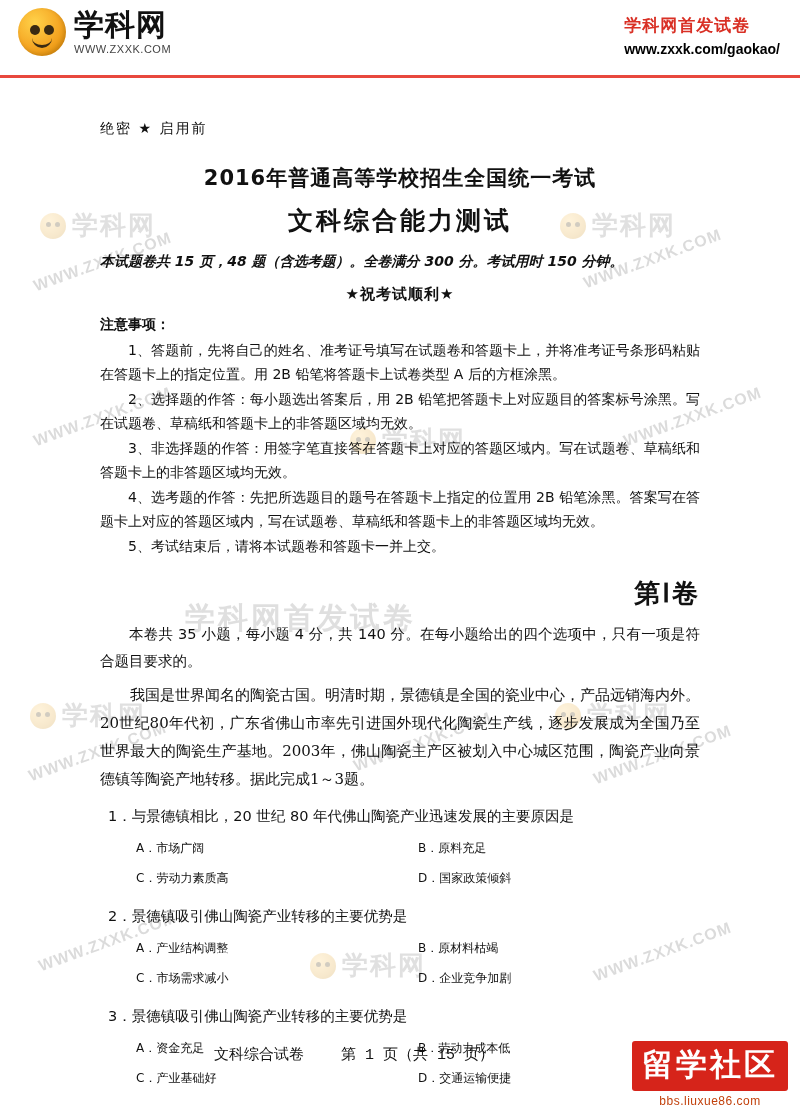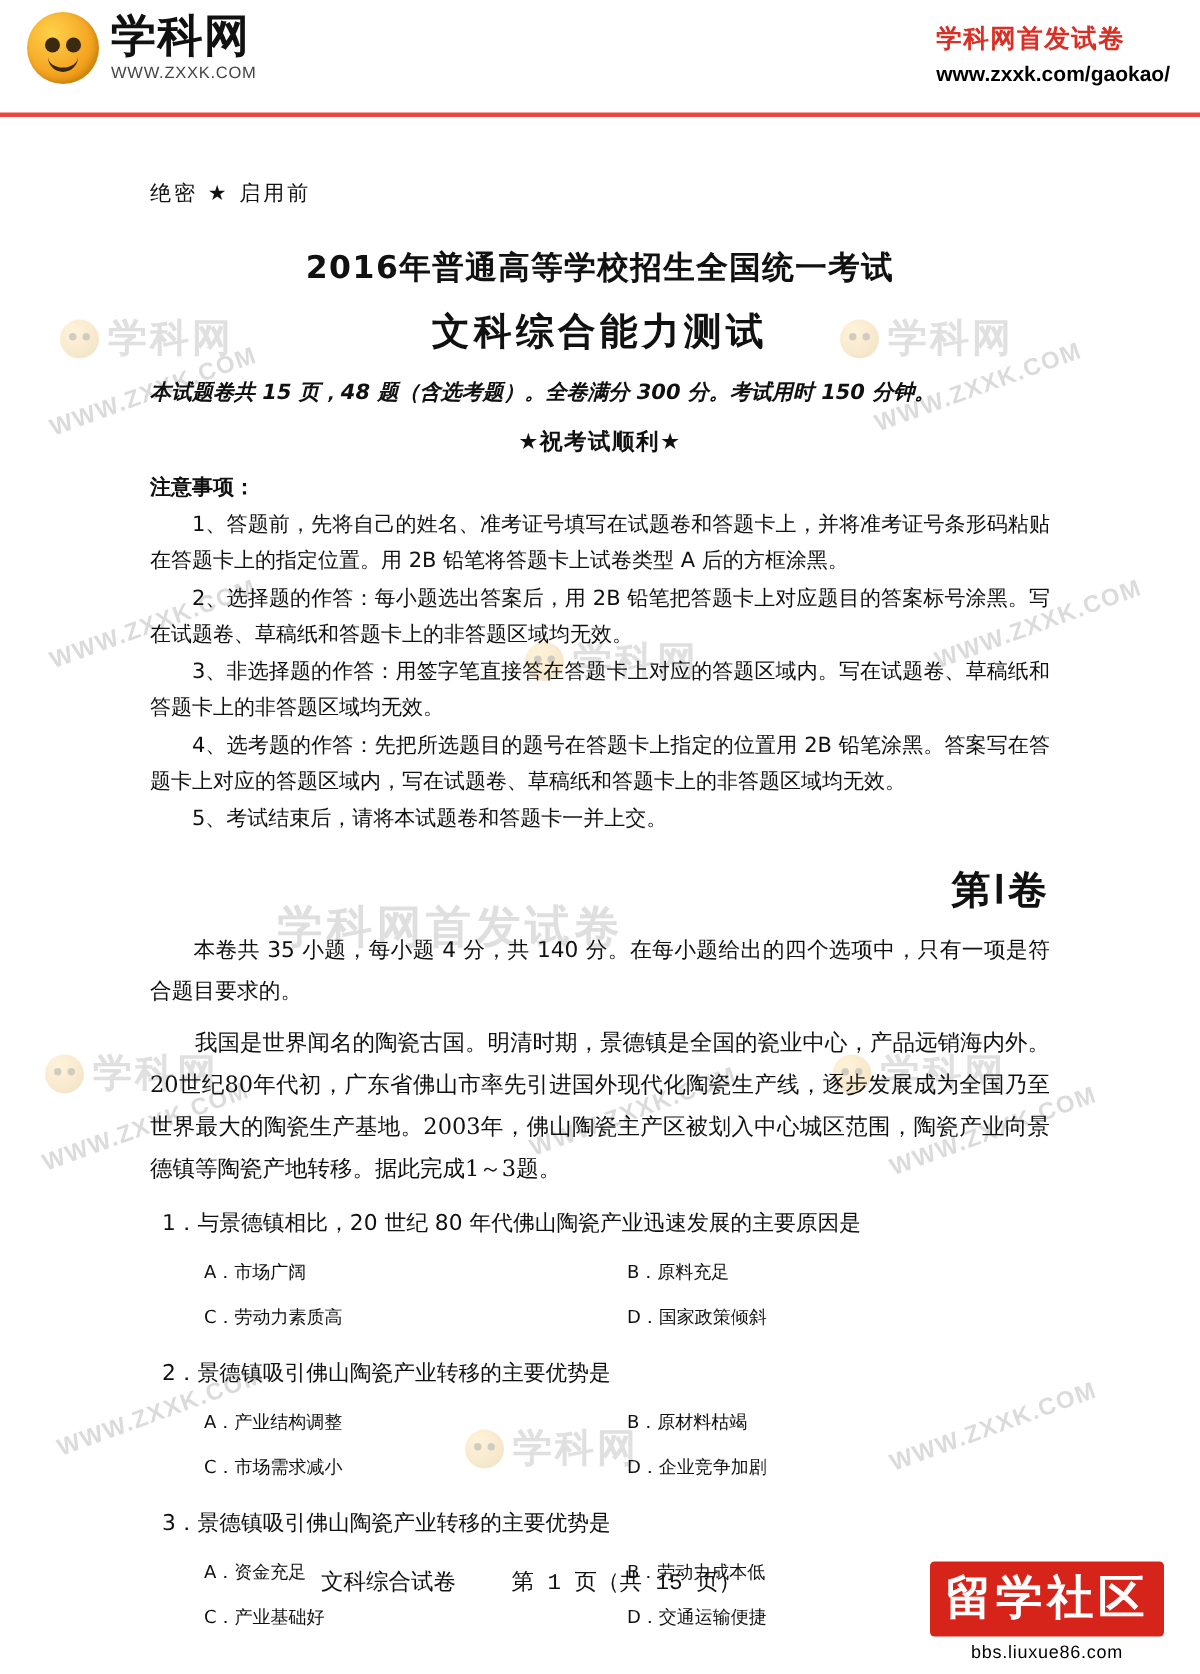--- a/index.html
+++ b/index.html
@@ -271,39 +271,39 @@
     font-size: 30px;
     font-weight: bold;
     letter-spacing: 3px;
     color: #a5a5a5;
     opacity: .35;
   }
 
   
   .badge {
     position: absolute;
-    right: 24px;
+    right: 12px;
     bottom: 8px;
     text-align: center;
   }
   .badge-main {
     font-family: "DejaVu Sans", sans-serif;
     font-weight: bold;
     font-size: 31px;
     color: #ffffff;
     background: #d6241a;
     padding: 3px 10px 5px 10px;
     letter-spacing: 3px;
     display: inline-block;
     border-radius: 3px;
   }
   .badge-url {
     font-family: "Liberation Sans", sans-serif;
     font-size: 12px;
-    color: #000000;
+    color: #c2410c;
     margin-top: 3px;
     letter-spacing: .5px;
   }
 </style>
 </head>
 <body>
 
 <div class="header">
   <div class="logo-wrap">
     <div class="logo-mark"></div>

